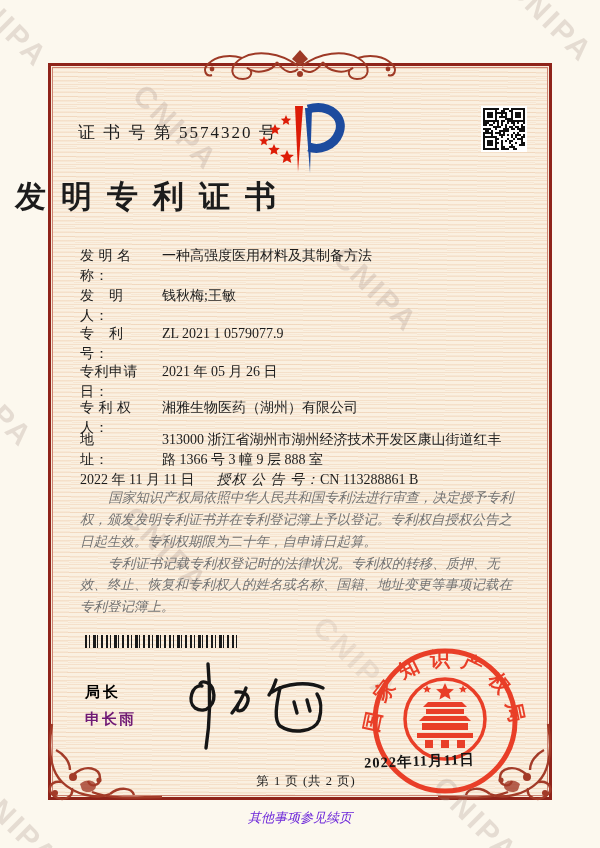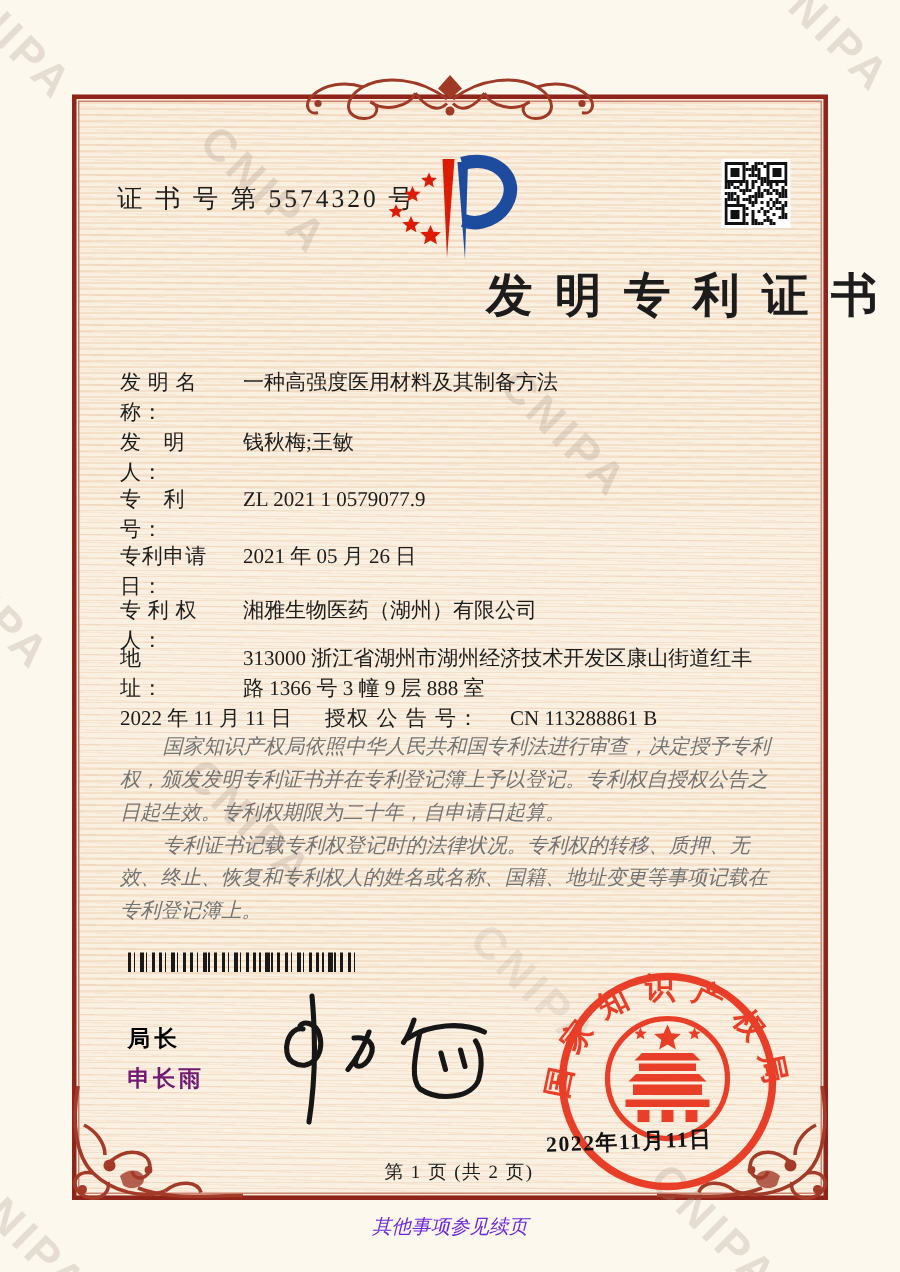--- a/index.html
+++ b/index.html
@@ -32,33 +32,33 @@
   .ornament-top{position:absolute;z-index:3;left:50%;top:44px;transform:translateX(-50%);}
   .corner{position:absolute;z-index:3;width:124px;height:82px;}
   .corner.bl{left:40px;top:720px;}
   .corner.br{left:436px;top:720px;transform:scaleX(-1);}
   
   .certno{position:absolute;z-index:2;left:78px;top:101px;font-size:17px;letter-spacing:2px;margin-top:20px;}
   .logo{position:absolute;z-index:2;left:252px;top:100px;}
   .qr{position:absolute;z-index:2;left:481px;top:106px;width:46px;height:46px;background:#fff;padding:2px;box-sizing:border-box;}
   .title{
     position:absolute;z-index:2;left:0;right:0;top:176px;
-    text-align:right;font-size:31px;font-weight:700;
+    text-align:left;font-size:31px;font-weight:700;
     letter-spacing:15px;padding-left:15px;
   }
   
   .frow{position:absolute;z-index:2;left:80px;right:48px;display:flex;font-size:14px;line-height:20px;}
   .frow .lab{flex:0 0 82px;letter-spacing:.5px;}
   .frow .val{flex:1;}
   .r1{top:246px}.r2{top:286px}.r3{top:324px}.r4{top:362px}.r5{top:398px}.r6{top:430px}.r7{top:470px}
   .r6 .val span{display:block;}
   .r7{right:auto;}
   .pair{display:flex;}
   .pair2{margin-left:22px;}
-  .pair .lab2{letter-spacing:1px;margin-right:20px;}
+  .pair .lab2{letter-spacing:1px;margin-right:0;font-style:italic;}
   
   .bodytxt{
     position:absolute;z-index:2;left:80px;top:487px;width:442px;
     font-size:13.5px;line-height:1.62;font-style:italic;color:#737373;
   }
   .bodytxt p{margin:0;text-indent:2.1em;}
   
   .barcode{
     position:absolute;z-index:2;left:85px;top:635px;width:152px;height:13px;
     background:repeating-linear-gradient(90deg,

